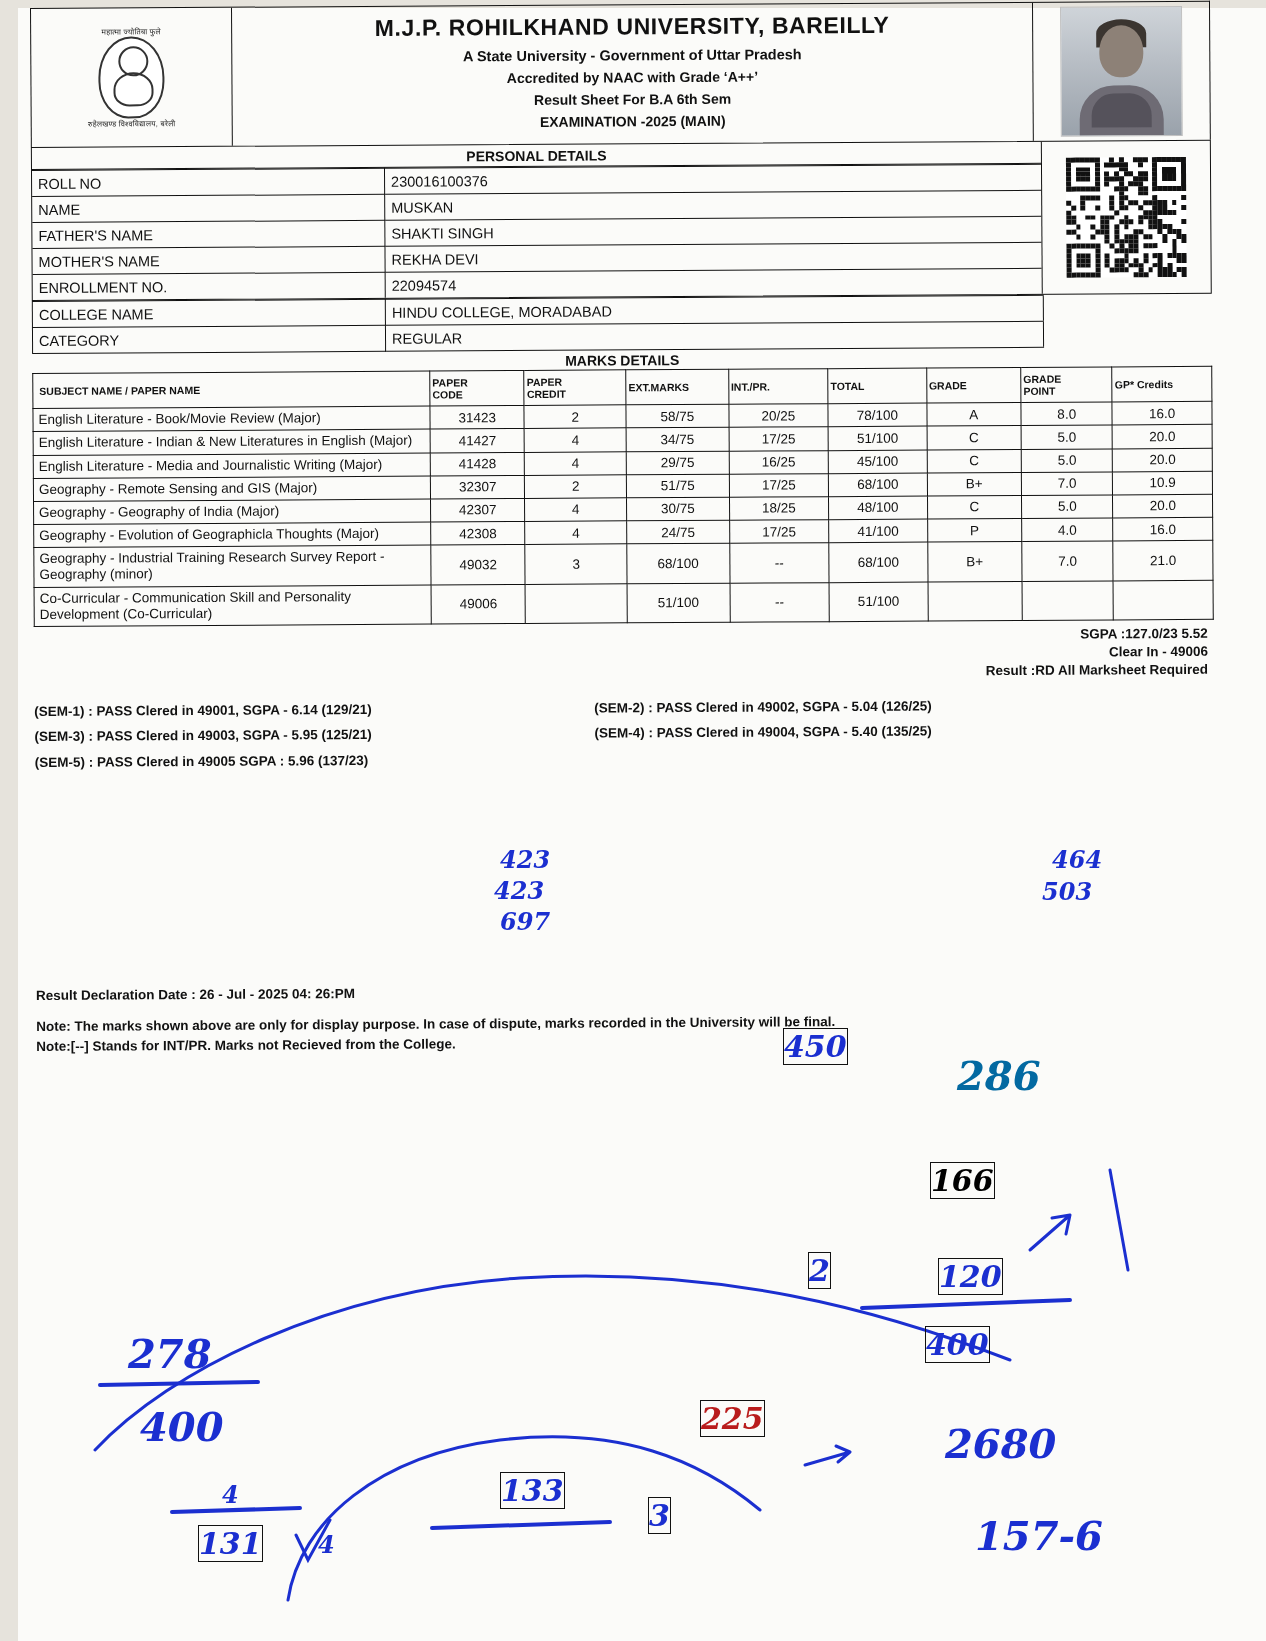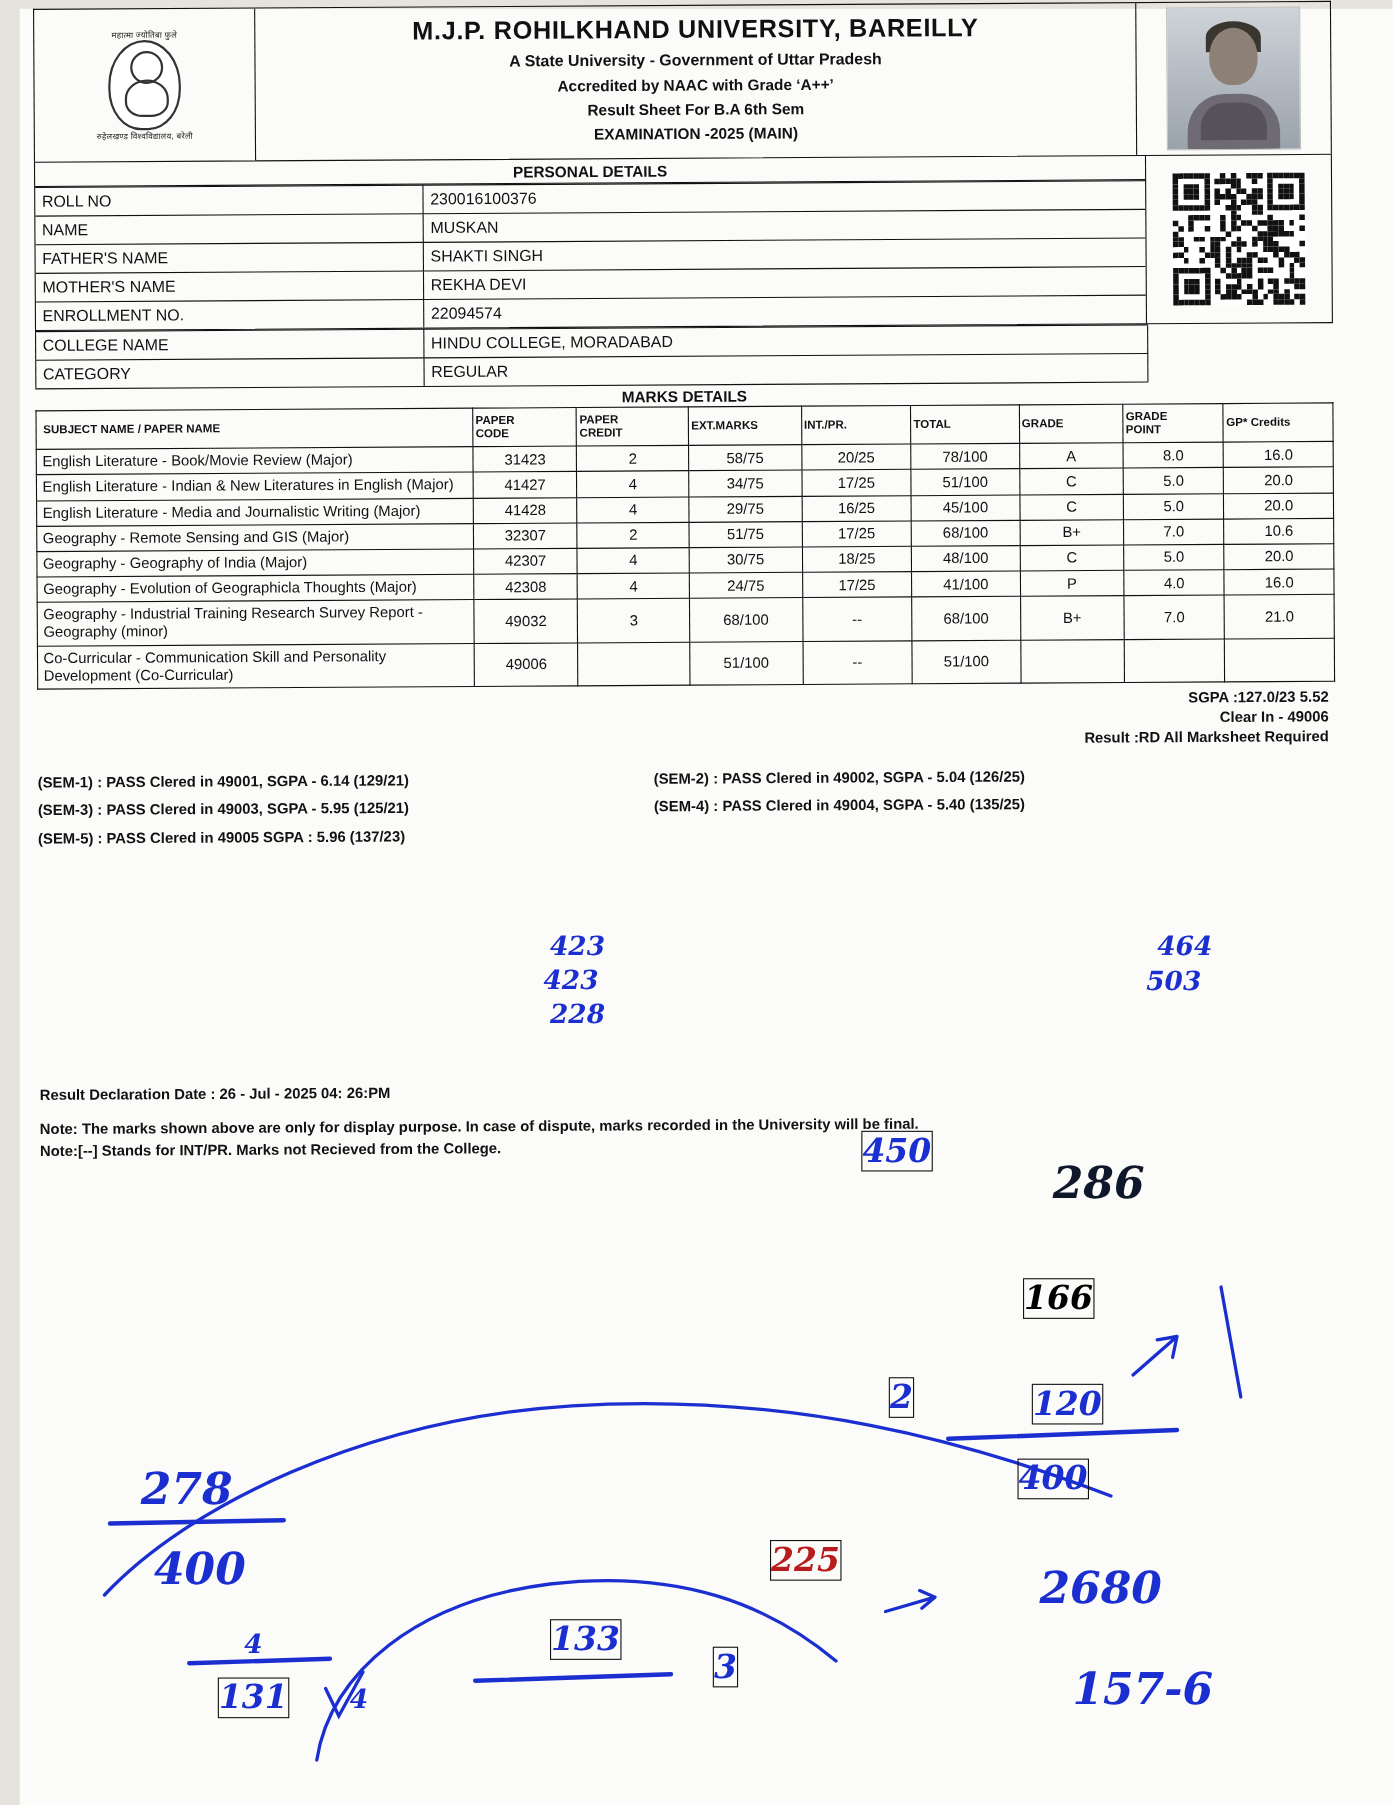--- a/index.html
+++ b/index.html
@@ -633,21 +633,21 @@
         </tr>
         <tr>
           <td class="subj">Geography - Remote Sensing and GIS (Major)</td>
           <td>32307</td>
           <td>2</td>
           <td>51/75</td>
           <td>17/25</td>
           <td>68/100</td>
           <td>B+</td>
           <td>7.0</td>
-          <td>10.6</td>
+          <td>10.9</td>
         </tr>
         <tr>
           <td class="subj">Geography - Geography of India (Major)</td>
           <td>42307</td>
           <td>4</td>
           <td>30/75</td>
           <td>18/25</td>
           <td>48/100</td>
           <td>C</td>
           <td>5.0</td>
@@ -738,23 +738,23 @@
 
       <path d="M296,1535 L308,1560 L330,1520"></path>
     </g>
   </svg>
 
   <div id="hw-layer">
       <div class="hw sm" style="left: 500px; top: 845px; color: rgb(27, 47, 208);">423</div>
       <div class="hw sm" style="left: 1052px; top: 845px; color: rgb(27, 47, 208);">464</div>
       <div class="hw sm" style="left: 494px; top: 876px; color: rgb(27, 47, 208);">423</div>
       <div class="hw sm" style="left: 1042px; top: 877px; color: rgb(27, 47, 208);">503</div>
-      <div class="hw sm" style="left: 500px; top: 907px; color: rgb(27, 47, 208);">228</div>
+      <div class="hw sm" style="left: 500px; top: 907px; color: rgb(27, 47, 208);">697</div>
       <div class="hw mid" style="left: 783px; top: 1028px; color: rgb(27, 47, 208);">450</div>
-      <div class="hw big" style="left: 957px; top: 1052px; color: #0f172a;">286</div>
+      <div class="hw big" style="left: 957px; top: 1052px; color: #0369a1;">286</div>
       <div class="hw mid" style="left: 930px; top: 1162px; color: #000000;">166</div>
       <div class="hw mid" style="left: 808px; top: 1252px; color: rgb(27, 47, 208);">2</div>
       <div class="hw mid" style="left: 938px; top: 1258px; color: rgb(27, 47, 208);">120</div>
       <div class="hw mid" style="left: 925px; top: 1326px; color: rgb(27, 47, 208);">400</div>
       <div class="hw big" style="left: 128px; top: 1330px; color: rgb(27, 47, 208);">278</div>
       <div class="hw big" style="left: 140px; top: 1403px; color: rgb(27, 47, 208);">400</div>
       <div class="hw big" style="left: 945px; top: 1420px; color: rgb(27, 47, 208);">2680</div>
       <div class="hw mid" style="left: 700px; top: 1400px; color: #b91c1c;">225</div>
       <div class="hw mid" style="left: 500px; top: 1472px; color: rgb(27, 47, 208);">133</div>
       <div class="hw mid" style="left: 648px; top: 1497px; color: rgb(27, 47, 208);">3</div>

